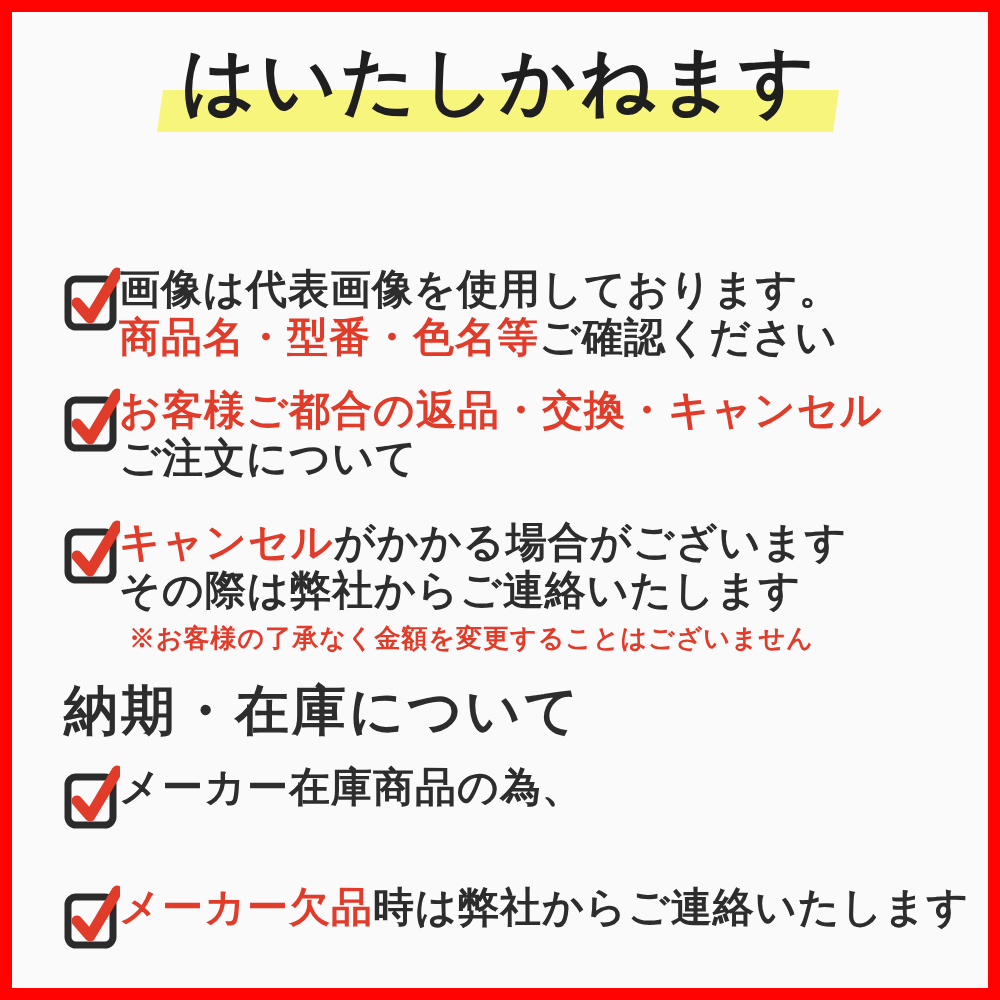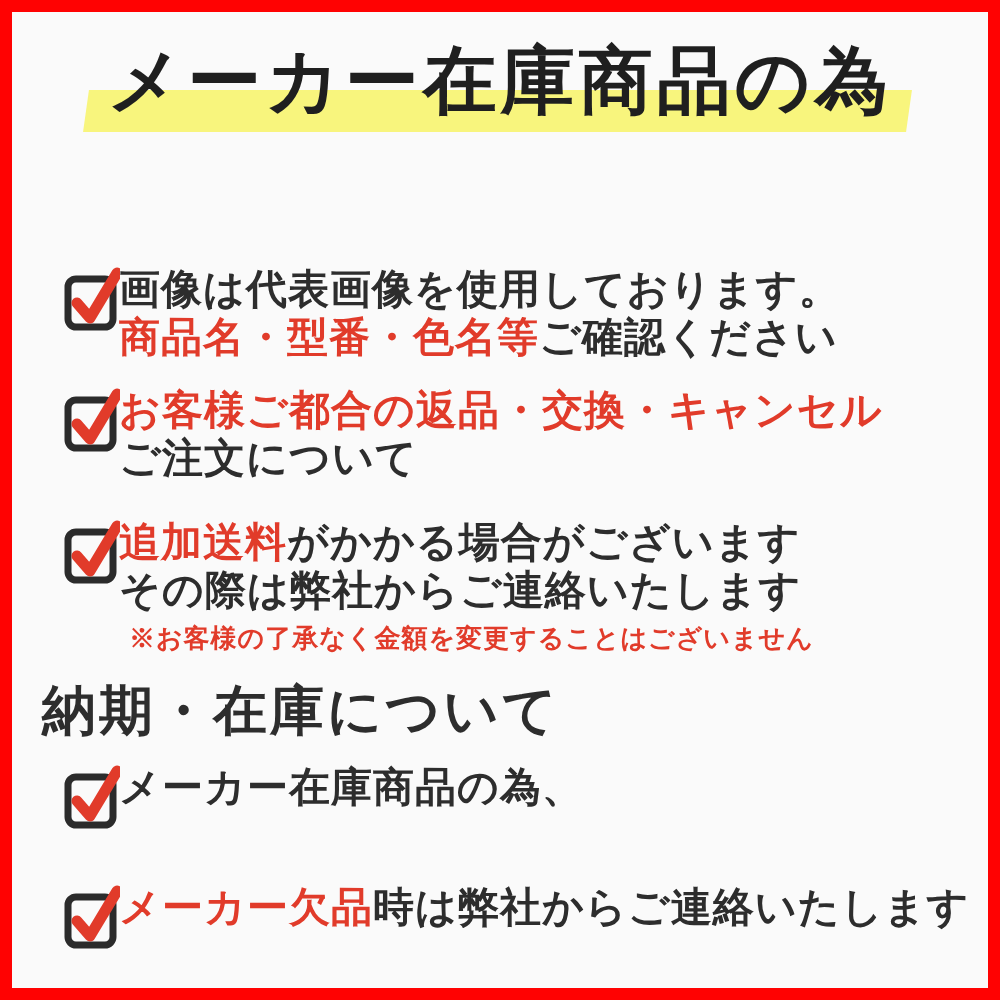--- a/index.html
+++ b/index.html
@@ -35,21 +35,21 @@
 
   
   .heading{
     font-size:54px;line-height:1.15;
     font-weight:700;
     letter-spacing:3px;
     color:var(--text-dark,#2d2d2d);
     white-space:nowrap;
   }
   .heading-order{left:45px;top:173px;}
-  .heading-stock{left:30px;top:668px;}
+  .heading-stock{left:52px;top:668px;}
 
   
   .item{left:52px;padding-left:55px;}
   .item .icon{
     position:absolute;left:0;top:0;
     width:56px;height:66px;
   }
   .icon .cb-box{
     fill:none;
     stroke:var(--checkbox-dark,#2b2b2b);
@@ -87,21 +87,21 @@
   .item-shortage{top:871px;}
 </style>
 </head>
 <body>
 
 <div class="frame">
 
   <div class="abs title-wrap">
     <div class="title-inner">
       <div class="title-highlight"></div>
-      <div class="title-text">メーカー在庫商品の為</div>
+      <div class="title-text">はいたしかねます</div>
     </div>
   </div>
 
 
   <div class="abs item item-image">
     <svg class="icon" viewBox="0 0 56 66" aria-hidden="true">
       <rect class="cb-box" x="4" y="14" width="45" height="48" rx="8"></rect>
       <path class="cb-check" d="M13 38 L26 53 L53 8"></path>
     </svg>
     <div class="line">
@@ -124,21 +124,21 @@
       <span>ご注文について</span>
     </div>
   </div>
 
   <div class="abs item item-shipping">
     <svg class="icon" viewBox="0 0 56 66" aria-hidden="true">
       <rect class="cb-box" x="4" y="14" width="45" height="48" rx="8"></rect>
       <path class="cb-check" d="M13 38 L26 53 L53 8"></path>
     </svg>
     <div class="line">
-      <span class="red">追加送料</span><span>がかかる場合がございます</span>
+      <span class="red">キャンセル</span><span>がかかる場合がございます</span>
     </div>
     <div class="line">
       <span>その際は弊社からご連絡いたします</span>
     </div>
     <div class="note">※お客様の了承なく金額を変更することはございません</div>
   </div>
 
   <div class="abs heading heading-stock">納期・在庫について</div>
 
   <div class="abs item item-leadtime">

